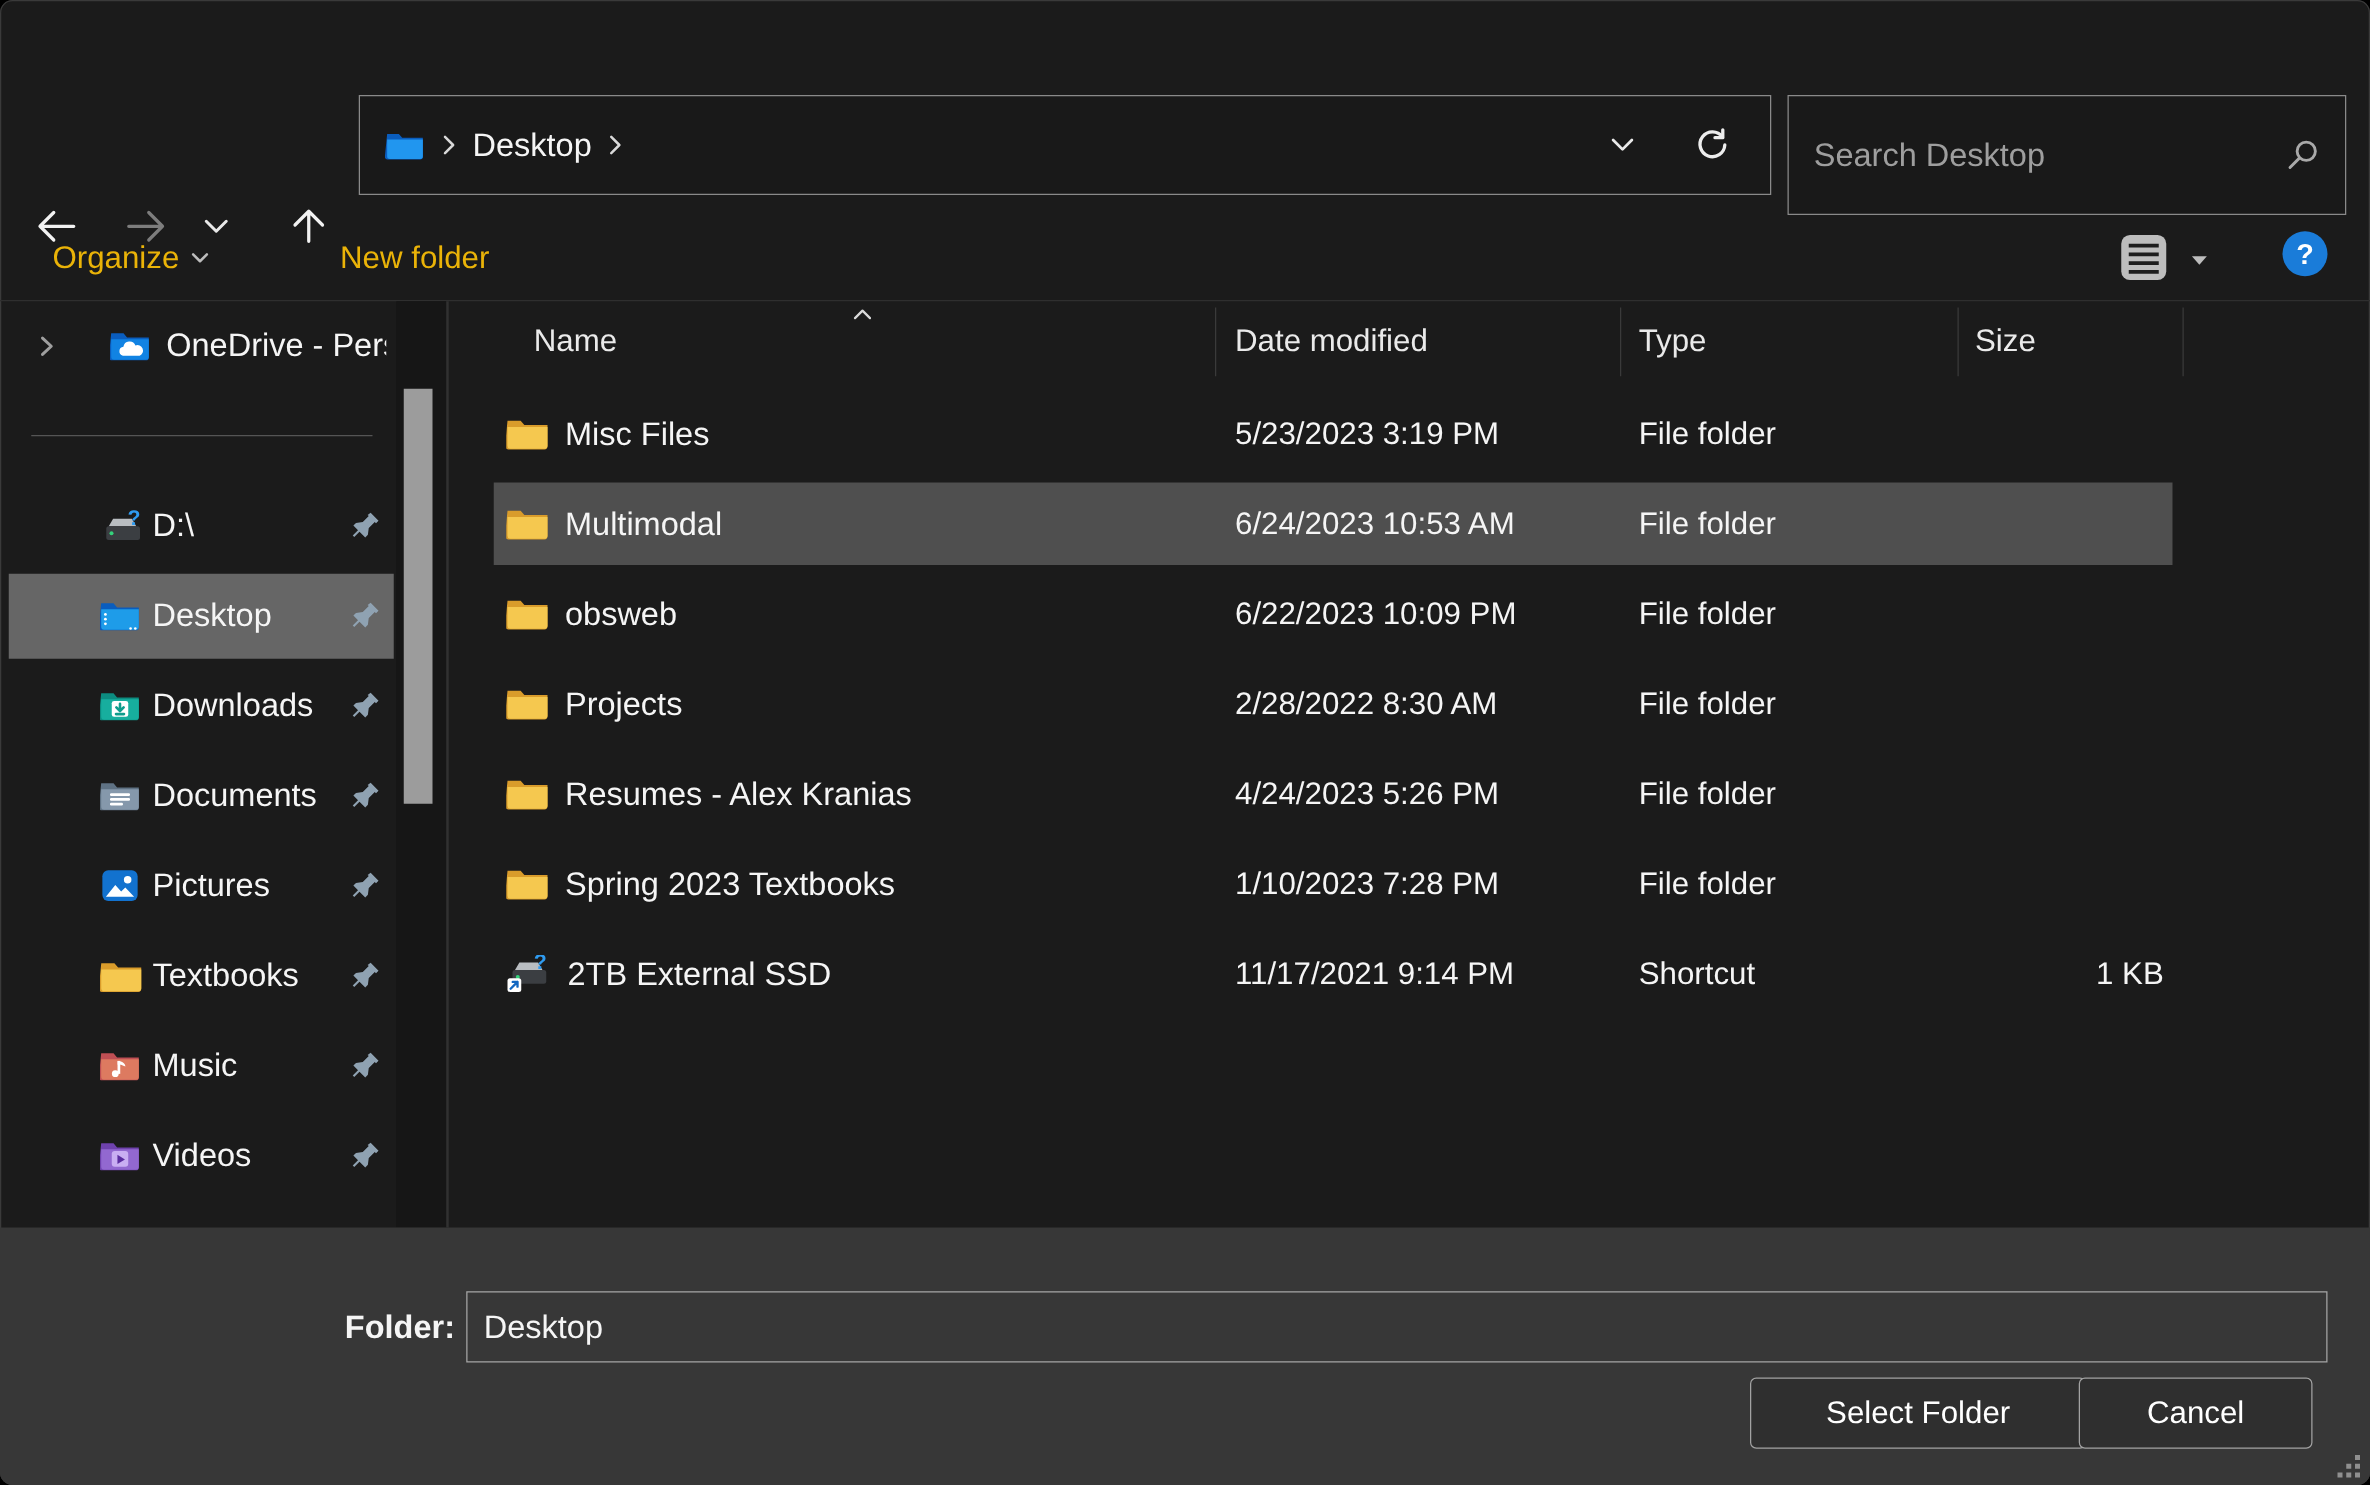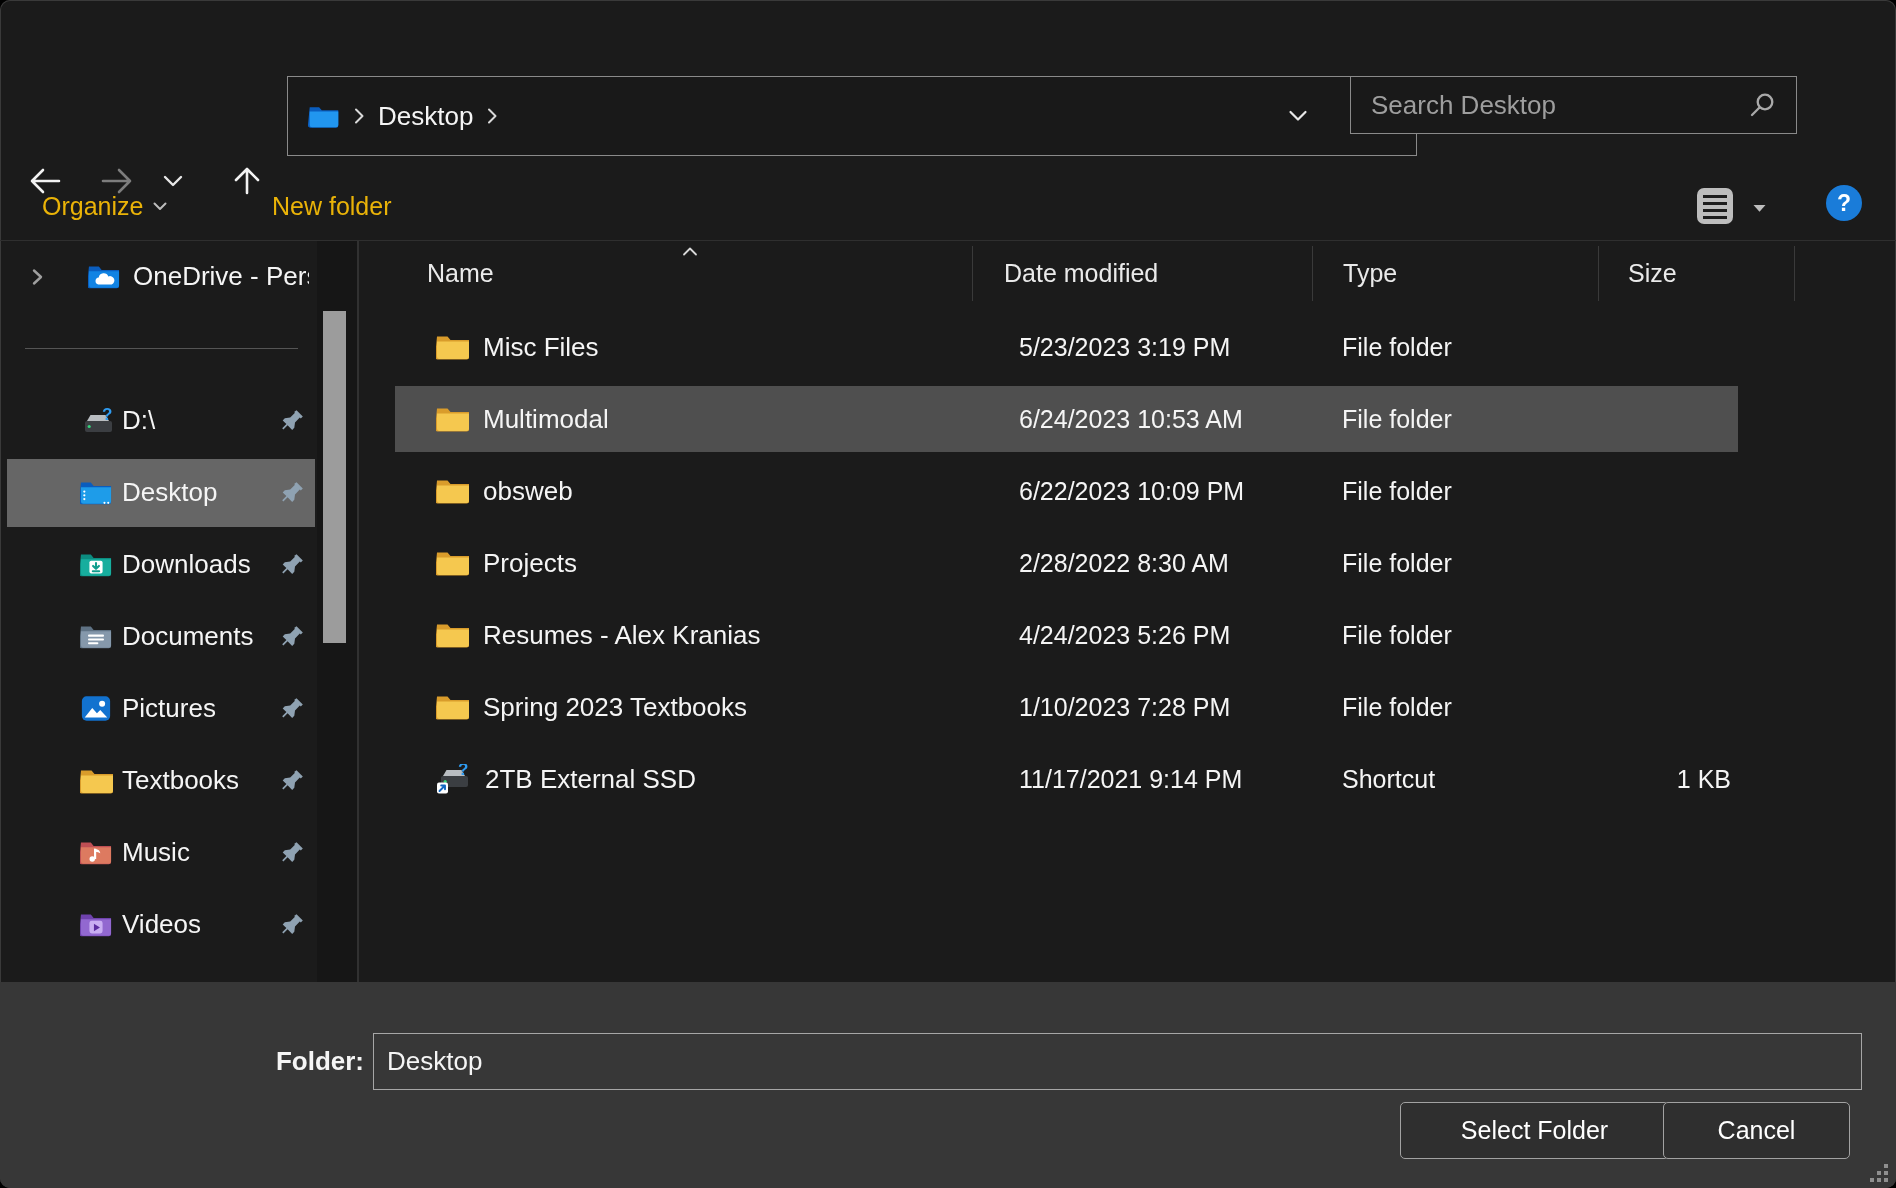--- a/index.html
+++ b/index.html
@@ -19,21 +19,21 @@
   .nav-fwd{left:98px;}
   .nav-chev{left:162px;top:114px;}
   .nav-up{left:228px;}
   .addressbar{position:absolute;left:287px;top:16px;width:1130px;height:80px;border:1px solid #8a8a8a;
     background:#191919;display:flex;align-items:center;padding-left:20px;box-sizing:border-box;}
   .crumb-chev{margin:0 13px;}
   .addr-text{font-size:26px;}
   .addr-spacer{flex:1;}
   .addr-dd{margin-right:46px;cursor:pointer;}
   .addr-refresh{margin-right:32px;cursor:pointer;}
-  .searchbox{position:absolute;left:1350px;top:16px;width:447px;height:58px;border:1px solid #8a8a8a;
+  .searchbox{position:absolute;left:1430px;top:16px;width:447px;height:96px;border:1px solid #8a8a8a;
     background:#191919;display:flex;align-items:center;padding:0 20px;box-sizing:border-box;cursor:text;}
   .search-ph{flex:1;font-size:26px;color:#9e9e9e;}
   
   .commandbar{position:absolute;top:172px;left:0;right:0;height:68px;}
   .cmd-item{position:absolute;top:0;height:68px;display:flex;align-items:center;font-size:25px;color:#eab308;cursor:pointer;}
   .cmd-organize{left:42px;gap:10px;}
   .cmd-newfolder{left:231px;margin-left:41px;}
   .view-btn{position:absolute;left:1695px;top:14px;cursor:pointer;}
   .view-caret{position:absolute;left:1752px;top:31px;cursor:pointer;}
   .help-btn{position:absolute;left:1826px;top:13px;width:36px;height:36px;border-radius:50%;
@@ -49,33 +49,33 @@
   .tree-row .expand{position:absolute;left:23px;top:24px;}
   .tree-row .icon-slot{position:absolute;left:73px;top:20px;}
   .tree-row.onedrive .icon-slot{left:81px;}
   .tree-row .tree-label{position:absolute;left:115px;right:6px;top:18px;font-size:26px;white-space:nowrap;overflow:hidden;}
   .tree-row.onedrive .tree-label{left:126px;}
   .tree-row .pin{position:absolute;left:274px;top:21px;}
   .sidebar-divider{position:absolute;left:25px;top:107px;width:273px;height:1px;background:#555;}
   
   .filelist{position:absolute;left:360px;right:0;top:0;bottom:0;}
   .list-header{position:absolute;top:5px;left:0;right:0;height:55px;display:grid;
-    grid-template-columns:613px 324px 270px 180px 1fr;font-size:25px;color:#eaeaea;gap:16px;}
+    grid-template-columns:613px 324px 270px 180px 1fr;font-size:25px;color:#eaeaea;}
   .hcell{position:relative;display:flex;align-items:center;border-right:1px solid #3a3a3a;cursor:pointer;}
   .hcell.hfill{border-right:none;cursor:default;}
   .hcell.hname{padding-left:67px;}
   .hcell.hdate{padding-left:15px;}
   .hcell.htype{padding-left:14px;}
   .hcell.hsize{padding-left:13px;}
   .sort-caret{position:absolute;left:322px;top:1px;}
   .rows{position:absolute;top:70px;left:0;right:0;}
   .frow{position:relative;height:72px;display:grid;grid-template-columns:613px 324px 270px 180px 1fr;
     align-items:center;cursor:pointer;}
   .frow.highlighted::before{content:"";position:absolute;left:35px;width:1343px;top:3px;bottom:3px;background:#4f4f4f;}
-  .cell{position:relative;margin-left:31px;}
+  .cell{position:relative;}
   .cell.cname{padding-left:45px;display:flex;align-items:center;gap:13px;font-size:26px;}
   .cell.cdate{padding-left:15px;font-size:25px;}
   .cell.ctype{padding-left:14px;font-size:25px;}
   .cell.csize{text-align:right;padding-right:16px;font-size:25px;}
   
   .footer{position:absolute;left:0;right:0;bottom:0;height:206px;background:#373737;}
   .folder-label{position:absolute;left:160px;width:204px;top:64px;text-align:right;font-size:26px;line-height:30px;font-weight:bold;}
   .folder-input{position:absolute;left:373px;top:51px;width:1489px;height:57px;border:1px solid #a6a6a6;
     box-sizing:border-box;display:flex;align-items:center;padding-left:13px;font-size:26px;cursor:text;}
   .btn{position:absolute;top:120px;height:57px;border:1px solid #a2a2a2;border-radius:5px;background:#2f2f2f;

